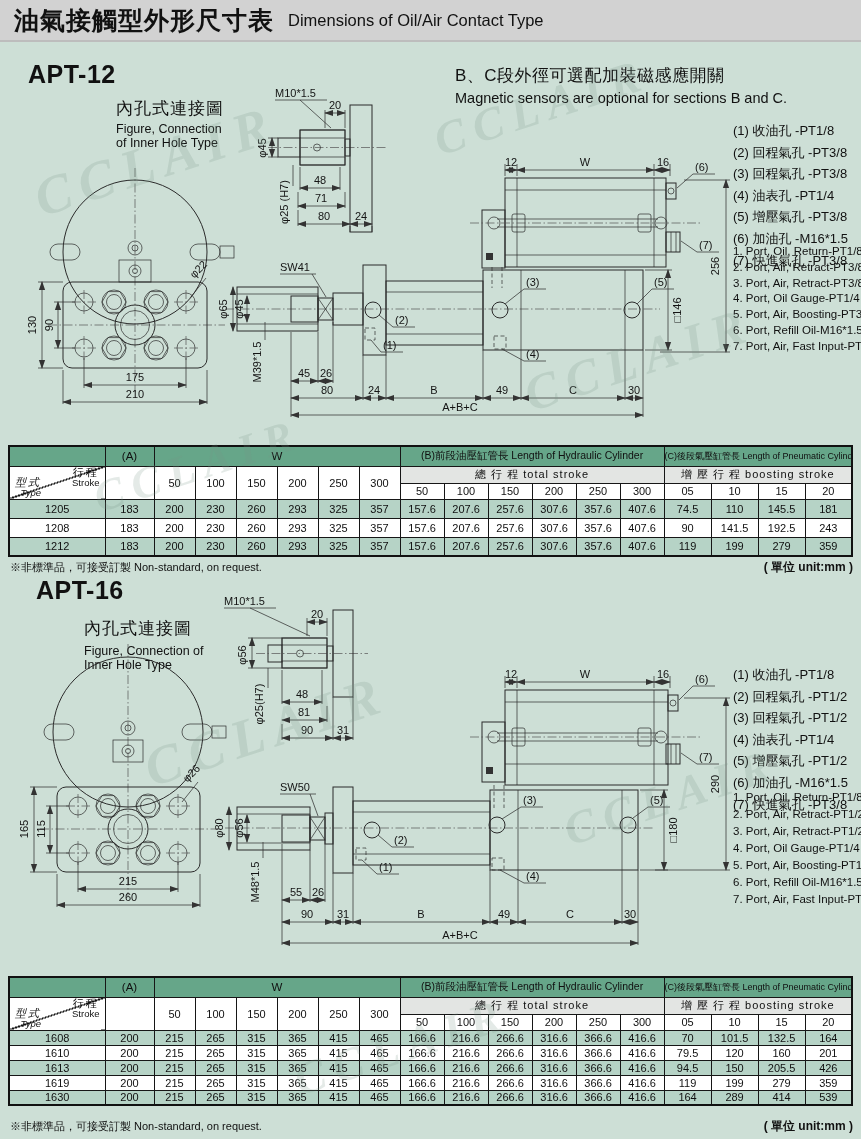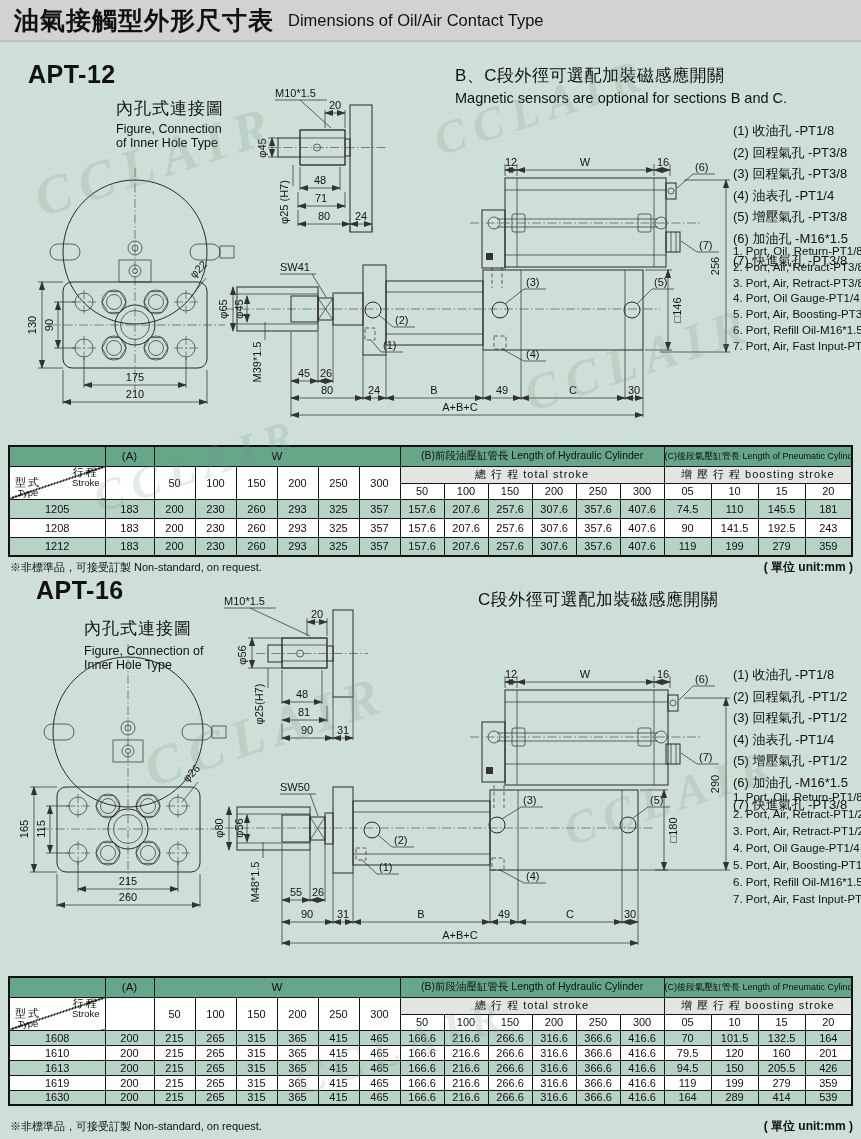--- a/index.html
+++ b/index.html
@@ -28,21 +28,21 @@
   .dtable .clab{background:#66a689;font-size:9px;}
   .dtable .sub{background:#e3e5e3;font-size:11px;letter-spacing:1px;}
   .dtable tbody tr:nth-child(odd) td{background:#b6d3c6;}
   .dtable tbody tr:nth-child(even) td{background:#fff;}
   .dtable tbody td{border-top:1.5px solid #111;}
   tr.h1{height:20px;} tr.h2{height:17px;} tr.h3{height:16px;}
   .t1 tbody tr{height:19px;} .t2 tbody tr{height:15px;}
   .diag{position:relative;background:#fff;
         background-image:linear-gradient(to bottom right,transparent calc(50% - 0.7px),#111 calc(50% - 0.7px),#111 calc(50% + 0.7px),transparent calc(50% + 0.7px));}
   .diag .tr{position:absolute;top:0px;right:5px;text-align:center;line-height:10px;}
-  .diag .bl{position:absolute;bottom:1px;left:5px;text-align:center;line-height:10px;}
+  .diag .bl{position:absolute;bottom:1px;left:5px;text-align:right;line-height:10px;font-style:italic;}
   .diag .zh{font-size:11px;letter-spacing:2px;} .diag .en{font-size:9.5px;letter-spacing:0;}
   .fnote{position:absolute;font-size:11px;}
   .unote{position:absolute;font-size:12px;font-weight:bold;}
   
   svg{position:absolute;left:0;overflow:visible;}
   .ln{fill:none;stroke:#2b2b2b;stroke-width:1;}
   .lt{fill:none;stroke:#2b2b2b;stroke-width:0.7;}
   .dim{fill:none;stroke:#333;stroke-width:0.75;}
   .dsh{stroke-dasharray:4 2.5;}
   .cl{fill:none;stroke:#555;stroke-width:0.7;stroke-dasharray:9 2.5 1.5 2.5;}
@@ -442,21 +442,20 @@
 
   <div style="position:absolute;left:84px;top:617px;">
     <div class="cap-zh">內孔式連接圖</div>
     <div class="cap-en" style="margin-top:5px;">
       <div>Figure, Connection of</div>
       <div>Inner Hole Type</div>
     </div>
   </div>
 
   <div style="position:absolute;left:478px;top:588px;">
-    <div class="note-zh">C段外徑可選配加裝磁感應開關</div>
   </div>
 
   <svg style="top:582px;z-index:1;" width="861" height="393" viewBox="0 0 861 393">
     <defs>
       <marker id="a2" viewBox="0 0 10 10" refX="9" refY="5" markerWidth="9" markerHeight="9" orient="auto-start-reverse" markerUnits="userSpaceOnUse">
         <path d="M0,1.5 L10,5 L0,8.5 z" fill="#333"></path>
       </marker>
       <pattern id="ht2" width="5" height="5" patternUnits="userSpaceOnUse" patternTransform="rotate(45)">
         <line x1="0" y1="0" x2="0" y2="5" stroke="#333" stroke-width="1"></line>
       </pattern>

